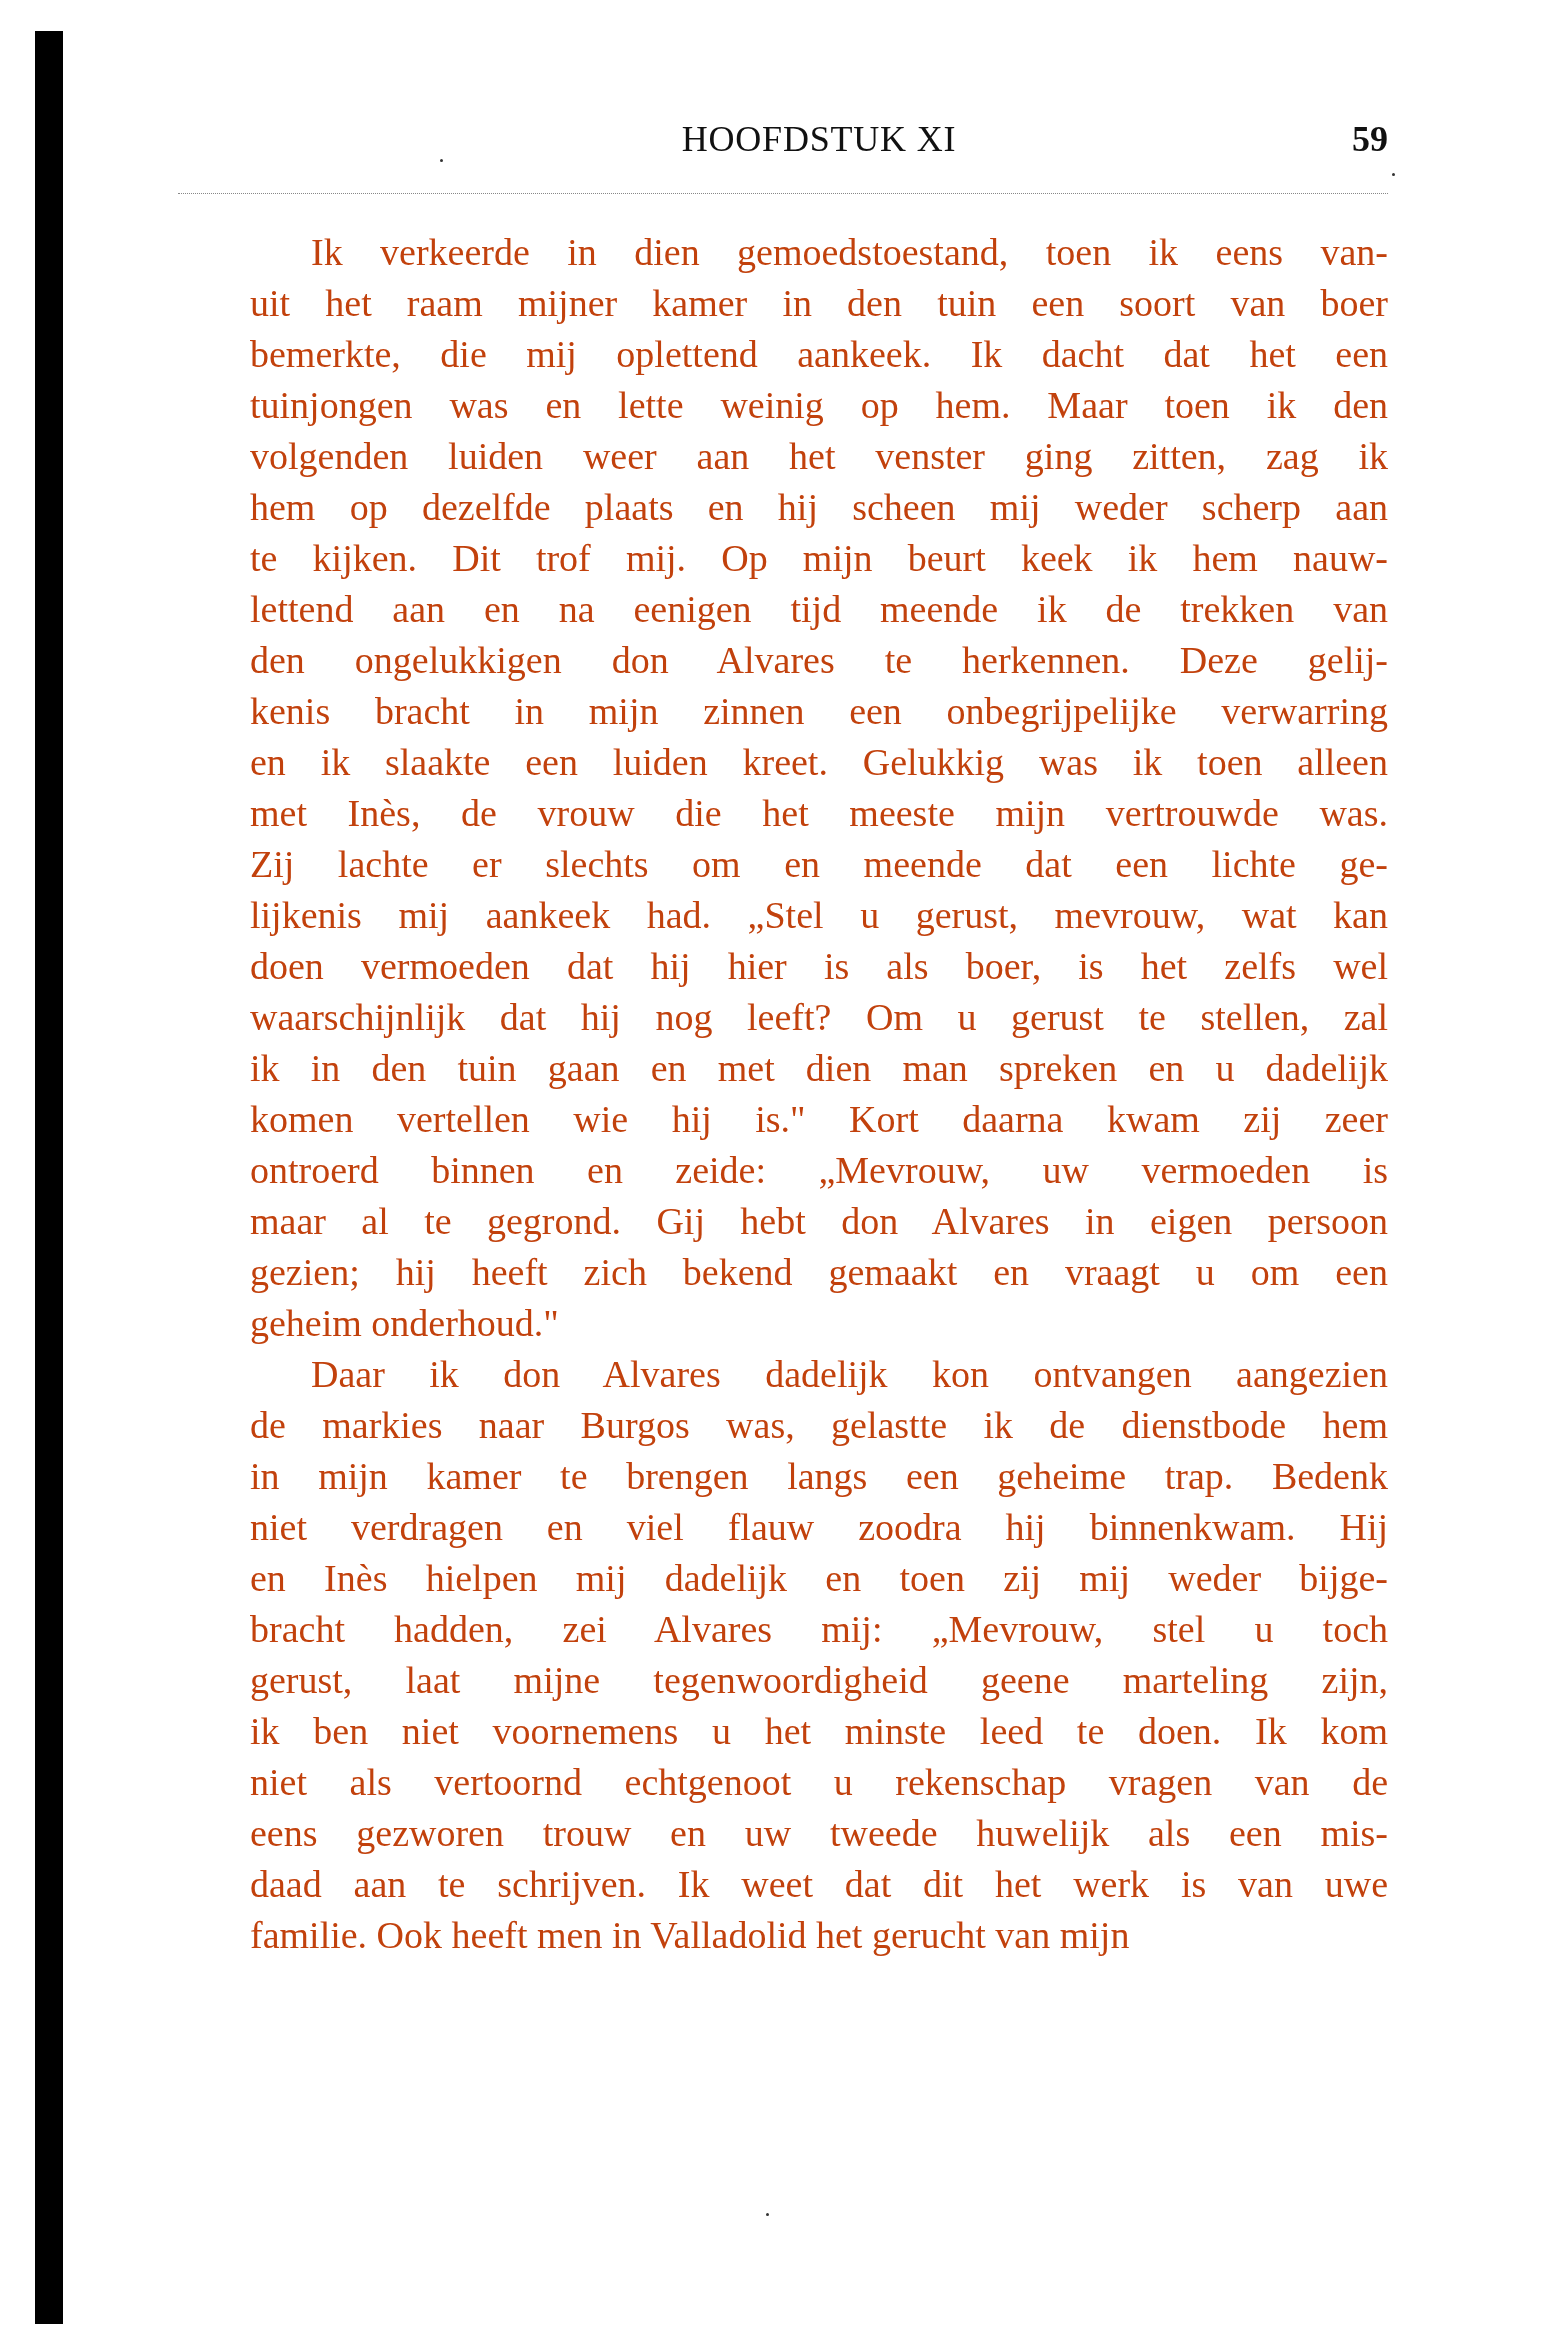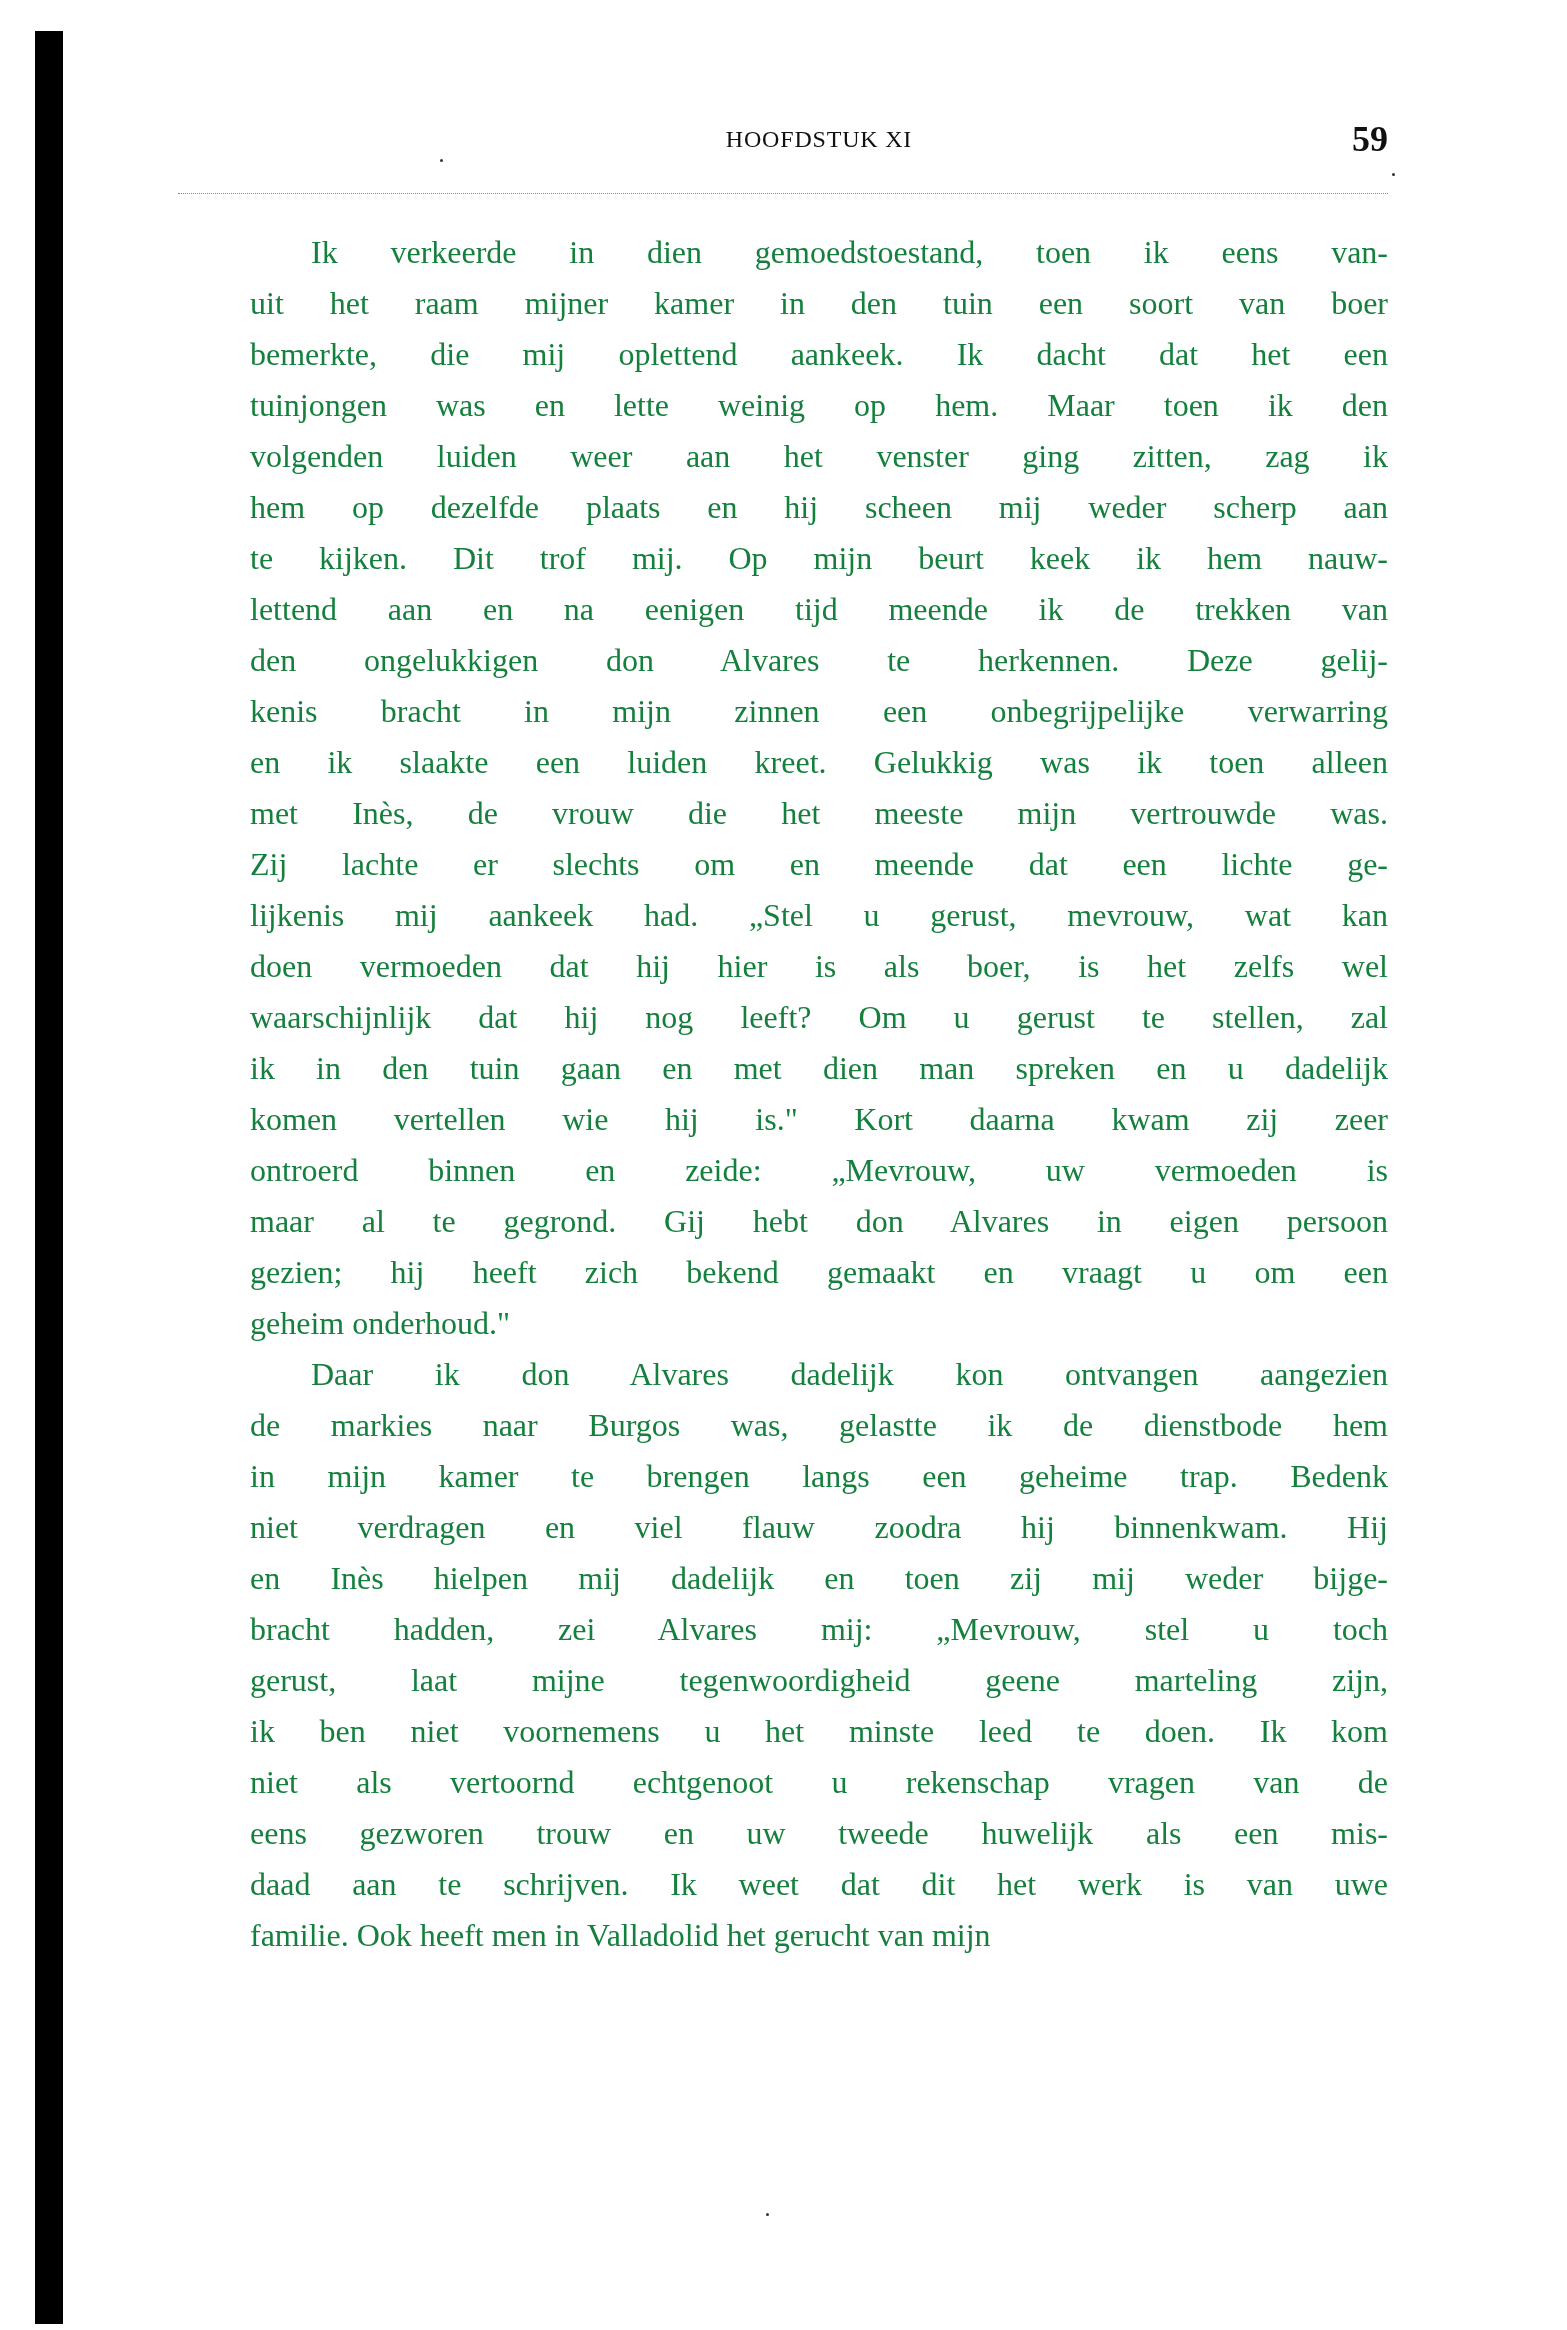--- a/index.html
+++ b/index.html
@@ -2,26 +2,26 @@
 <html style="font-size:13.5px"><head>
   <meta charset="utf-8">
   <style>
     html, body { margin: 0; padding: 0; background: #ffffff; }
     body { width: 1568px; height: 2330px; position: relative; overflow: hidden; }
     .page { position: absolute; left: 0; top: 0; width: 1568px; height: 2330px; background: #ffffff; }
     .binding-bar { position: absolute; left: 35px; top: 30.5px; width: 28px; height: 2293px; background: #000000; }
     .running-head { position: absolute; left: 250px; top: 110px; width: 1138px; height: 59px;
       font-family: "Liberation Serif", "DejaVu Serif", serif; color: #111111; }
     .running-title { position: absolute; left: 0; right: 0; top: 0; text-align: center;
-      font-size: 24px; letter-spacing: 0.8px; line-height: 59px; }
+      font-size: 36px; letter-spacing: 0.8px; line-height: 59px; }
     .page-number { position: absolute; right: 0; top: 0; font-size: 36px; font-weight: bold; line-height: 59px; }
     .rule { position: absolute; left: 178px; top: 193px; width: 1210px; height: 0;
       border-top: 1.7px dotted #888888; }
     .body-text { position: absolute; left: 250px; top: 227px; width: 1138px;
-      font-family: "Liberation Serif", "DejaVu Serif", serif; font-size: 32px; color: #15803d; }
+      font-family: "Liberation Serif", "DejaVu Serif", serif; font-size: 38px; color: #c2410c; }
     .line { display: block; height: 51px; line-height: 51px; white-space: nowrap;
       text-align: justify; text-align-last: justify; }
     .line.indent { padding-left: 61px; }
     .line.last { text-align-last: left; }
     .speck { position: absolute; width: 3.4px; height: 3.4px; background: #333; border-radius: 50%; }
   </style>
 </head>
 <body>
 
 <div class="page">

